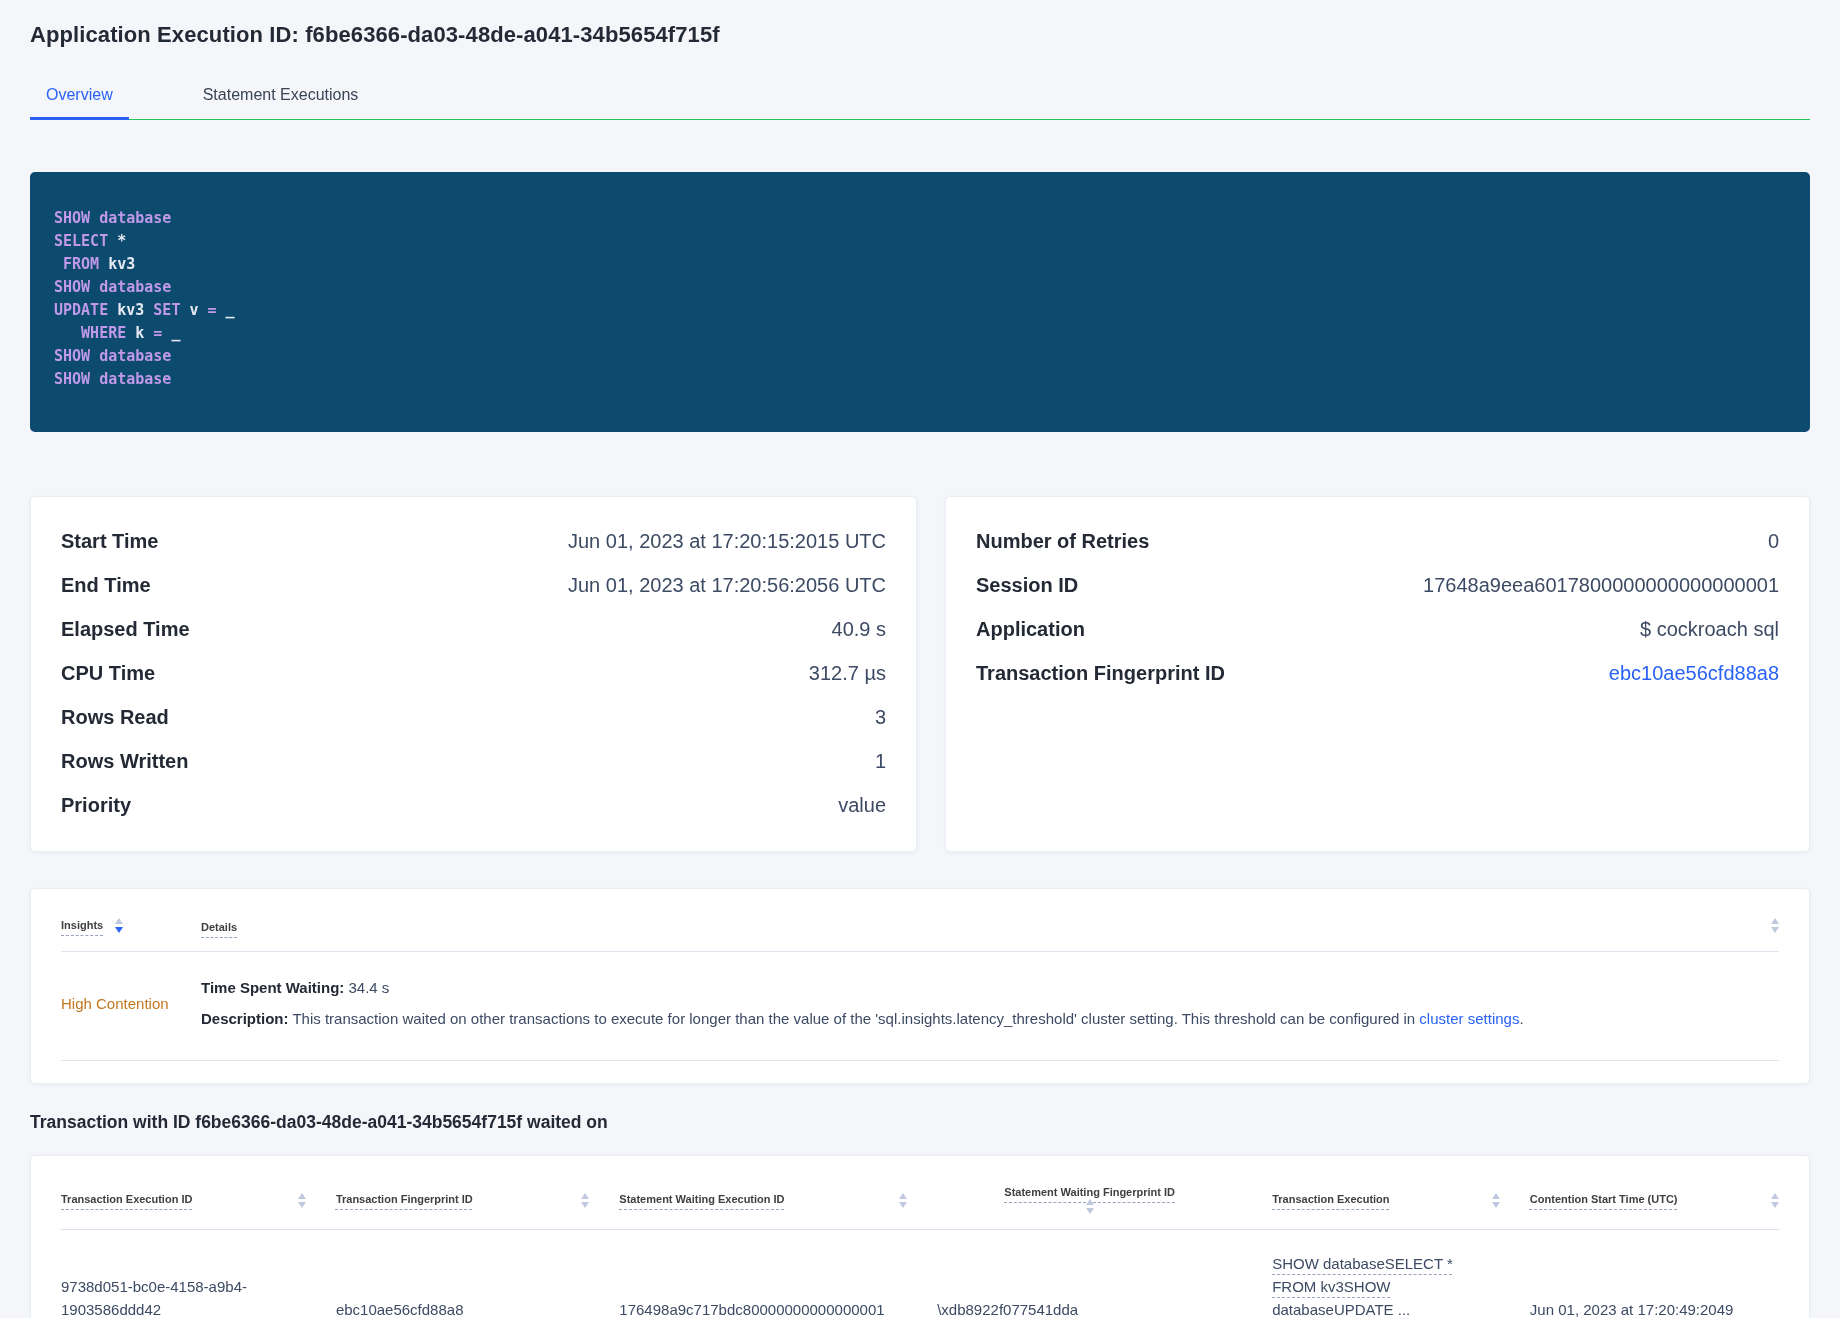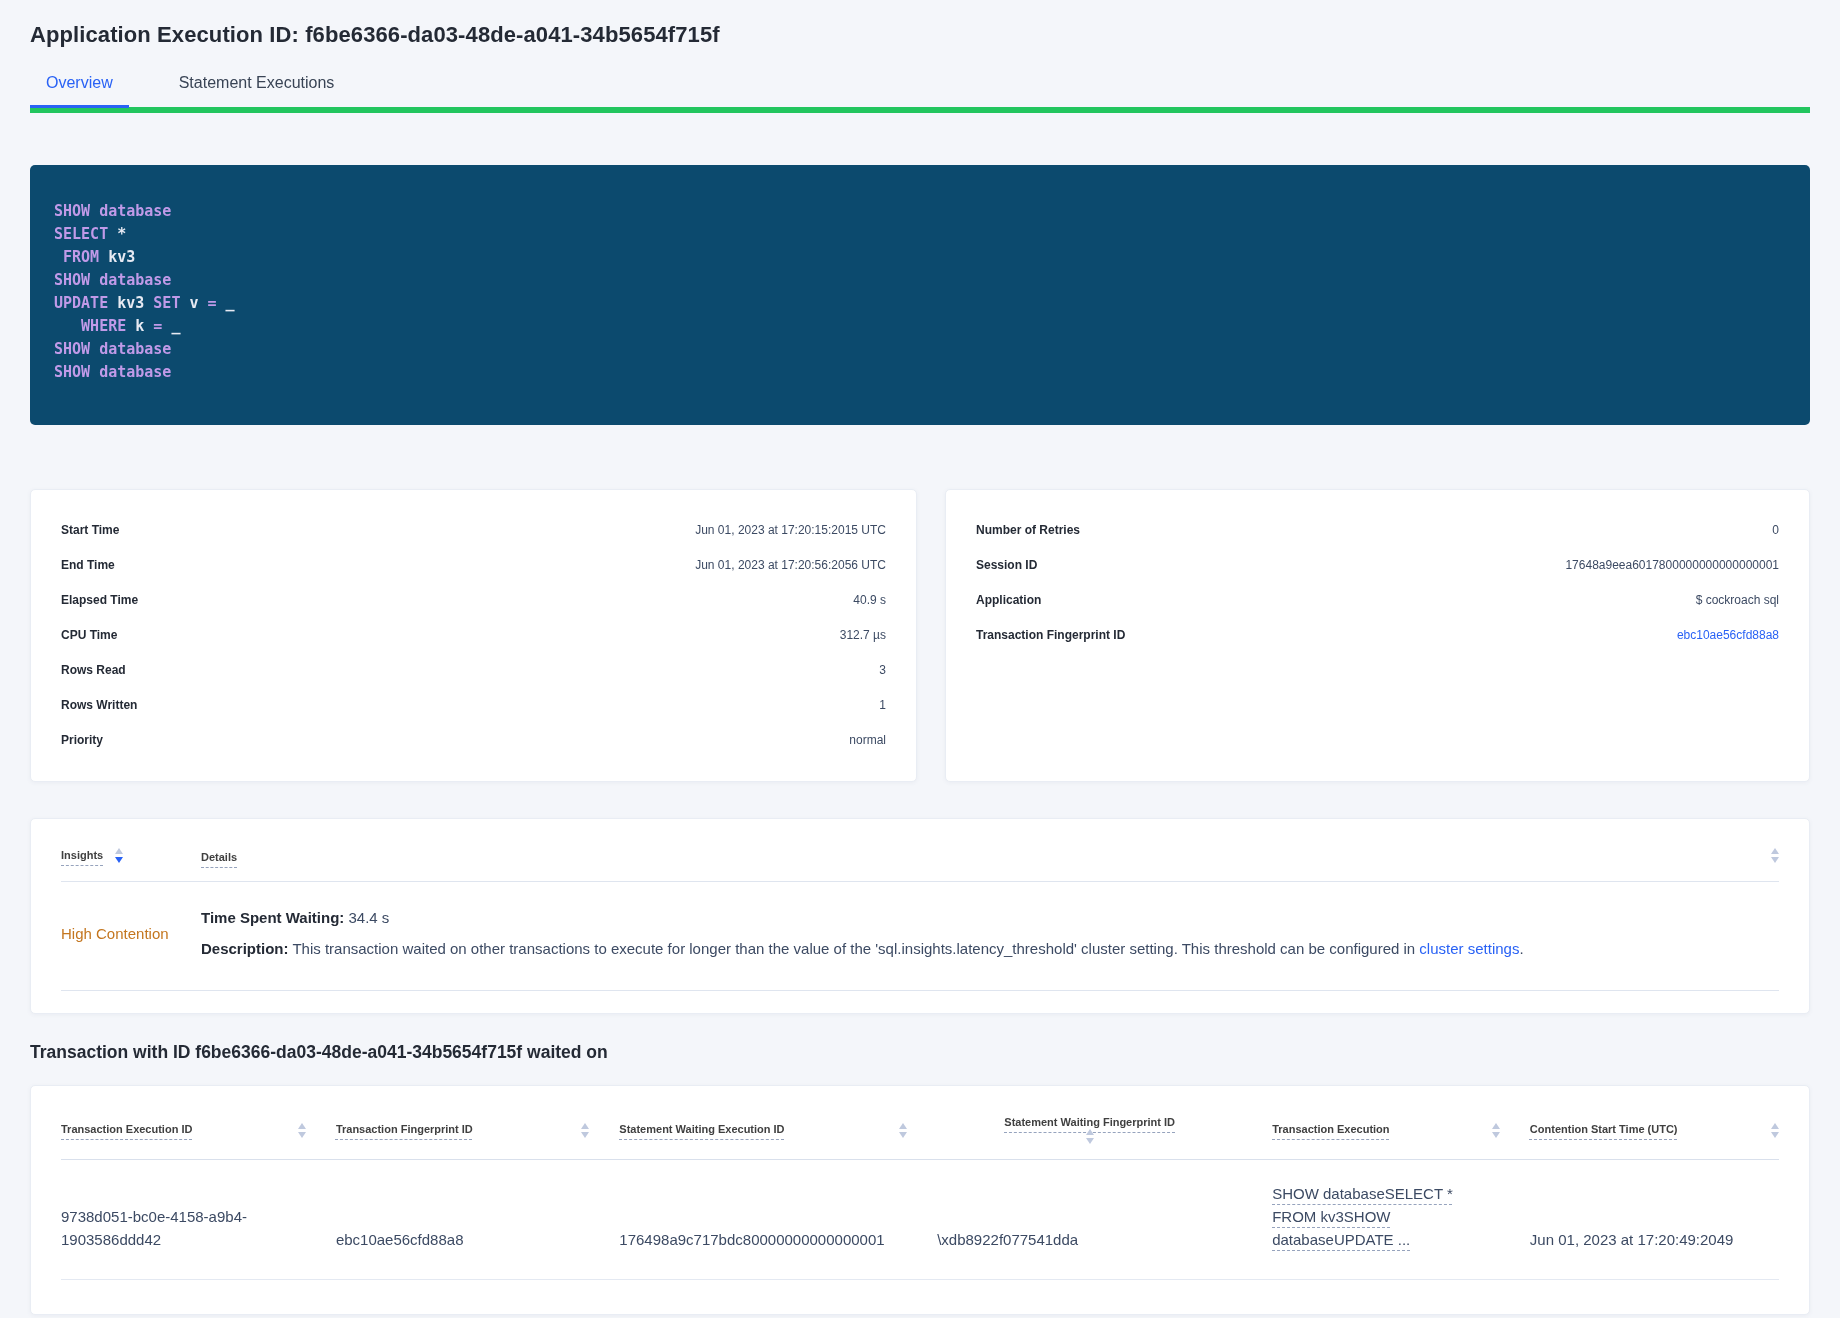--- a/index.html
+++ b/index.html
@@ -11,22 +11,23 @@
     overflow:hidden;
   }
   .page { padding:16px 30px 0; }
 
   
   .page-title {
     font-size:22px; font-weight:700; color:#242a35;
     margin-top:6px; letter-spacing:.1px;
   }
   .tabs {
-    display:flex; margin-top:26px;
-    border-bottom:6px solid #22c55e;
+    display:flex; margin-top:38px;
+    border-bottom:1px solid #22c55e;
+    gap:24px;
   }
   .tab {
     padding:0 16px 13px; font-size:16px; color:#394455;
     border-bottom:3px solid transparent; margin-bottom:-1px;
     cursor:pointer; white-space:nowrap;
   }
   .tab + .tab { margin-left:34px; }
   .tab.active { color:#2962f5; border-bottom-color:#2962f5; }
 
   
@@ -48,21 +49,21 @@
     border:1px solid #e9edf4;
     border-radius:5px;
     box-shadow:0 1px 4px rgba(60,80,120,.06);
   }
   .cards-row { display:flex; gap:28px; margin-top:64px; align-items:stretch; }
   .card-left { width:887px; flex:none; }
   .card-right { flex:1; }
   .kv-card { padding:23px 30px; }
   .kv-row {
     display:flex; justify-content:space-between; align-items:center;
-    padding:10px 0 11px; font-size:12px;
+    padding:10px 0 11px; font-size:20px;
   }
   .kv-label { font-weight:700; color:#242a35; }
   .kv-value { color:#3c4a63; text-align:right; }
   a.link { color:#2962f5; text-decoration:none; cursor:pointer; }
 
   
   .insights-card { margin-top:36px; padding:18px 30px 22px; }
   .dashed {
     text-decoration-line:underline;
     text-decoration-style:dashed;
@@ -173,21 +174,21 @@
       <div class="kv-row">
         <span class="kv-label">Rows Read</span>
         <span class="kv-value">3</span>
       </div>
       <div class="kv-row">
         <span class="kv-label">Rows Written</span>
         <span class="kv-value">1</span>
       </div>
       <div class="kv-row">
         <span class="kv-label">Priority</span>
-        <span class="kv-value">normal</span>
+        <span class="kv-value">value</span>
       </div>
     </div>
 
     <div class="card card-right kv-card">
       <div class="kv-row">
         <span class="kv-label">Number of Retries</span>
         <span class="kv-value">0</span>
       </div>
       <div class="kv-row">
         <span class="kv-label">Session ID</span>

